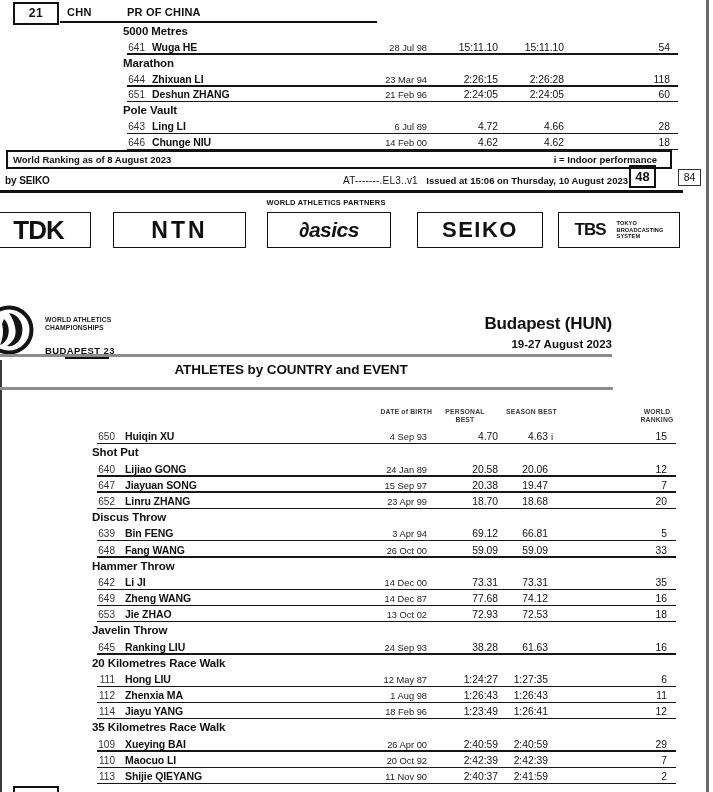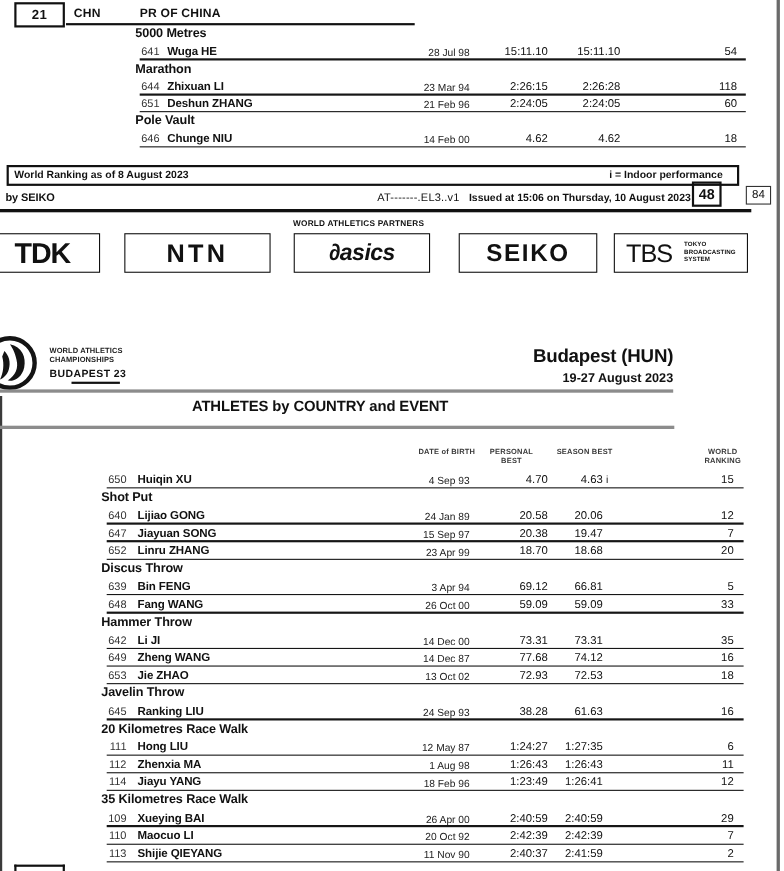--- a/index.html
+++ b/index.html
@@ -53,31 +53,31 @@
   #thickline{left:0;top:190px;width:683px;height:3px;background:#111;}
 
   #partners-title{left:256px;top:198px;width:140px;text-align:center;font-size:7.5px;font-weight:bold;letter-spacing:.2px;}
   .logo{position:absolute;top:212px;height:34px;border:1.5px solid #111;background:#fff;
         display:flex;align-items:center;justify-content:center;overflow:hidden;}
   #lg-tdk{left:-14px;width:103px;font-weight:bold;font-size:26px;letter-spacing:-1px;}
   #lg-ntn{left:113px;width:131px;font-weight:bold;font-size:23px;letter-spacing:3px;}
   #lg-asics{left:267px;width:122px;font-weight:bold;font-style:italic;font-size:21px;letter-spacing:-.5px;}
   #lg-seiko{left:417px;width:124px;font-weight:bold;font-size:22px;letter-spacing:1.5px;}
   #lg-tbs{left:558px;width:120px;}
-  #lg-tbs .big{font-weight:normal;font-size:23px;letter-spacing:-1px;margin-right:11px;}
+  #lg-tbs .big{font-weight:bold;font-size:17px;letter-spacing:-1px;margin-right:11px;}
   #lg-tbs .sub{display:flex;flex-direction:column;justify-content:center;font-size:5.6px;font-weight:bold;line-height:6.4px;letter-spacing:.1px;}
 
   
   #left-border{left:0;top:360px;width:2px;height:432px;background:#3a3a3a;}
   #right-border{left:706px;top:0;width:3px;height:792px;background:#6a6a6a;}
 
   #emblem{left:-16px;top:305px;width:50px;height:50px;}
   #wlogo-text{left:45px;top:316px;line-height:8px;}
   #wlogo-text .l1,#wlogo-text .l2{font-size:6.8px;font-weight:bold;color:#222;letter-spacing:.1px;}
-  #wlogo-text .l3{font-size:9.5px;font-weight:bold;letter-spacing:.4px;margin-top:5px;}
+  #wlogo-text .l3{font-size:9.5px;font-weight:bold;letter-spacing:.4px;margin-top:15px;}
   #wlogo-underline{width:44px;height:2px;background:#111;margin:2px 0 0 20px;}
 
   #loc{left:300px;top:314px;width:312px;text-align:right;font-weight:bold;font-size:17px;letter-spacing:-.2px;}
   #dates{left:300px;top:338px;width:312px;text-align:right;font-weight:bold;font-size:11.5px;}
   .grule{left:0;height:3px;background:#8c8c8c;}
   #rule1{top:354px;width:612px;}
   #rule2{top:387px;width:613px;}
   #p2title{left:166px;top:362px;width:250px;text-align:center;font-weight:bold;font-size:13.5px;letter-spacing:-.1px;}
 
   .colhead{top:408px;font-size:6.8px;font-weight:600;color:#3a3a3a;line-height:7.6px;letter-spacing:.2px;}
@@ -122,20 +122,29 @@
       <div class="trow data">
         <span class="c-num">651</span>
         <span class="c-name">Deshun ZHANG</span>
         <span class="c-dob">21 Feb 96</span>
         <span class="c-pb">2:24:05</span>
         <span class="c-sb">2:24:05</span>
         <span class="c-rank">60</span>
         <i class="row-line"></i>
       </div>
       <div class="trow event">Pole Vault</div>
+      <div class="trow data">
+        <span class="c-num">643</span>
+        <span class="c-name">Ling LI</span>
+        <span class="c-dob">6 Jul 89</span>
+        <span class="c-pb">4.72</span>
+        <span class="c-sb">4.66</span>
+        <span class="c-rank">28</span>
+        <i class="row-line"></i>
+      </div>
       <div class="trow data">
         <span class="c-num">646</span>
         <span class="c-name">Chunge NIU</span>
         <span class="c-dob">14 Feb 00</span>
         <span class="c-pb">4.62</span>
         <span class="c-sb">4.62</span>
         <span class="c-rank">18</span>
         <i class="row-line"></i>
       </div>
     </div>

